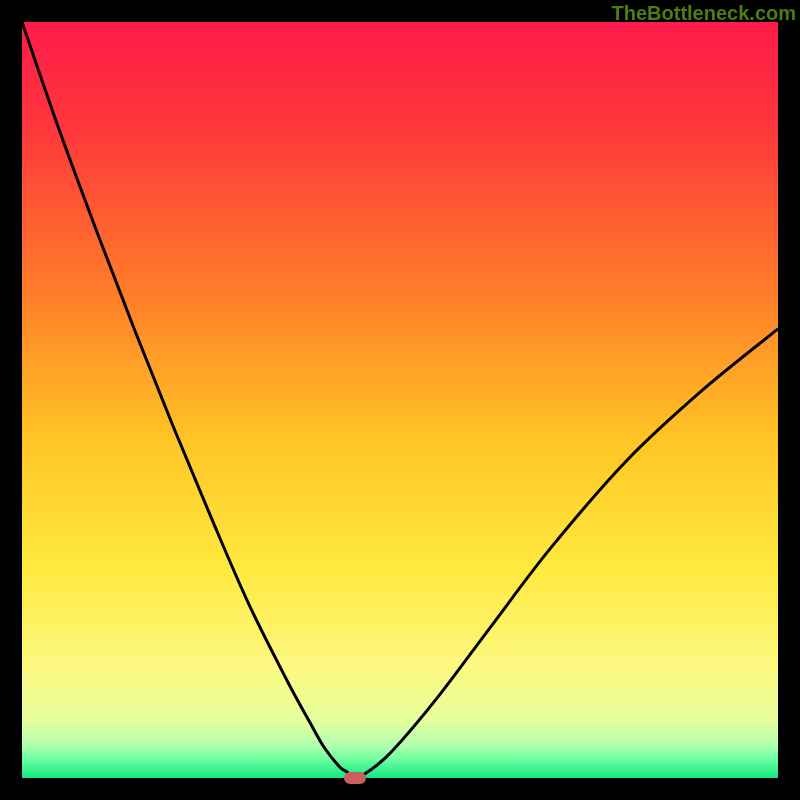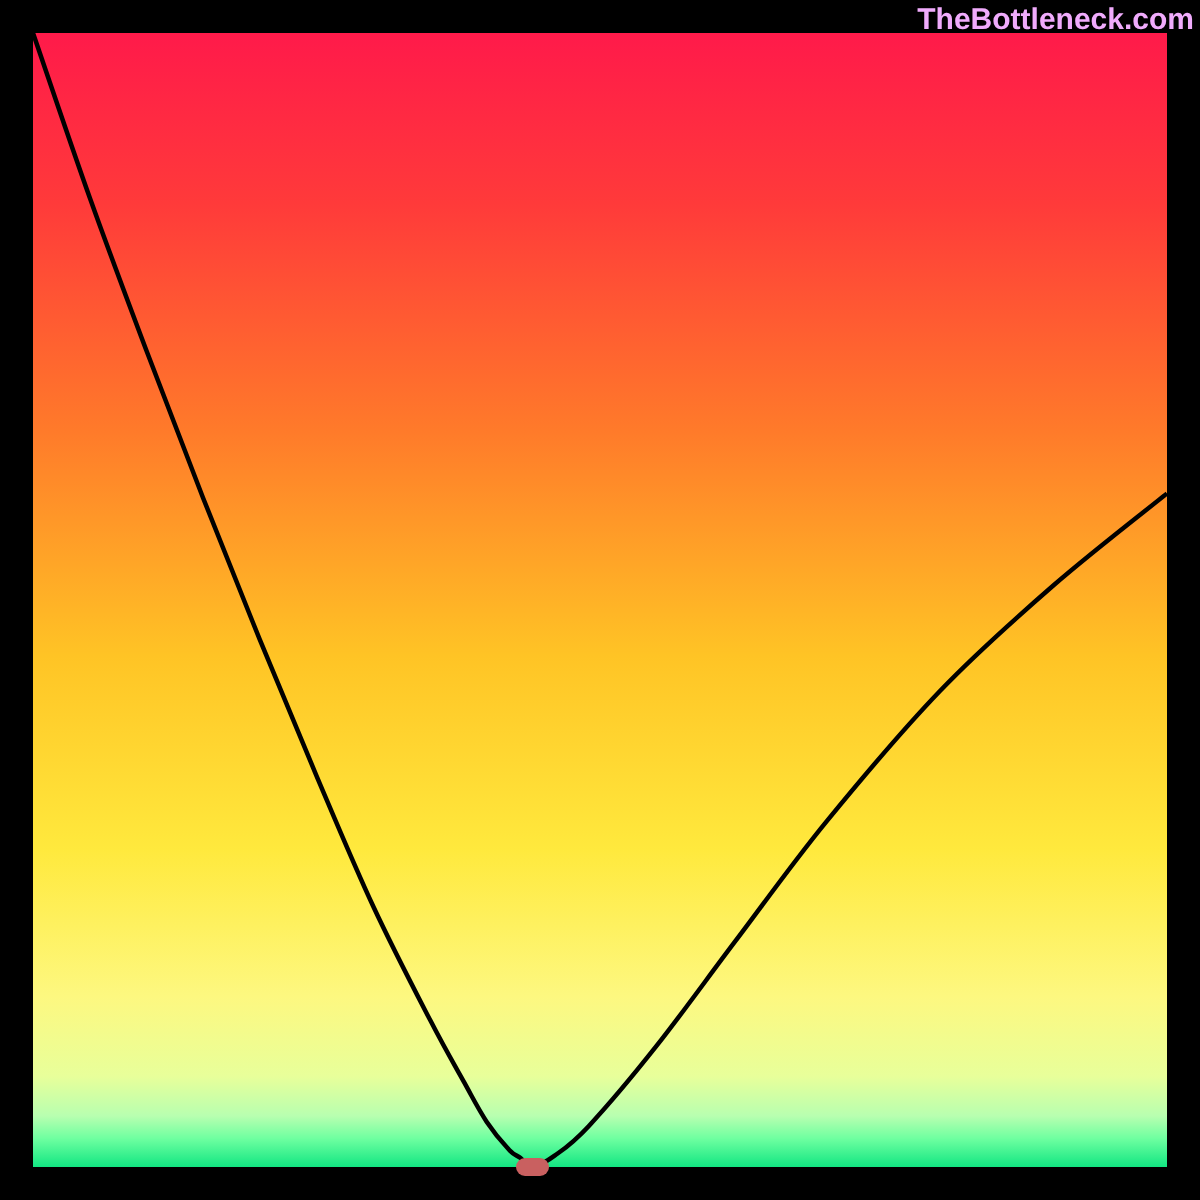--- a/index.html
+++ b/index.html
@@ -27,21 +27,21 @@
     position: absolute;
     left: 0;
     top: 0;
     width: 100%;
     height: 100%;
   }
   .watermark {
     position: absolute;
     top: 2px;
     right: 4px;
-    color: #f0abfc;
+    color: #4d7c0f;
     font-size: 20px;
     font-weight: bold;
     z-index: 10;
   }
   svg.curve-layer {
     position: absolute;
     left: 0;
     top: 0;
     width: 100%;
     height: 100%;

